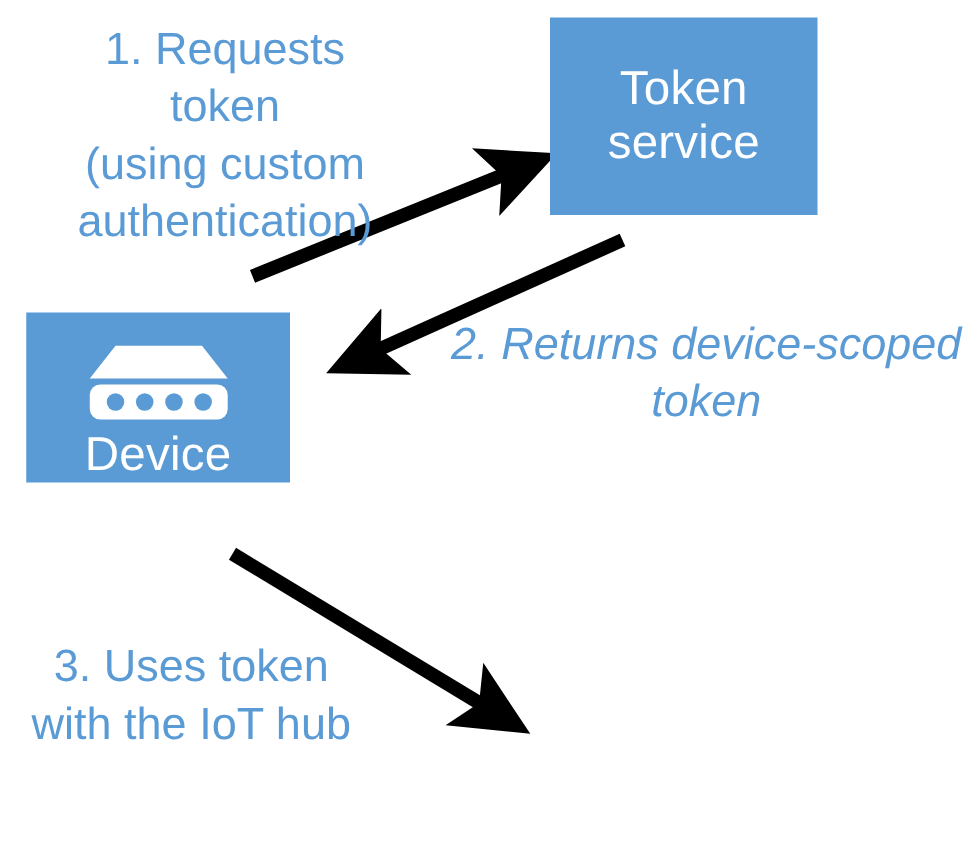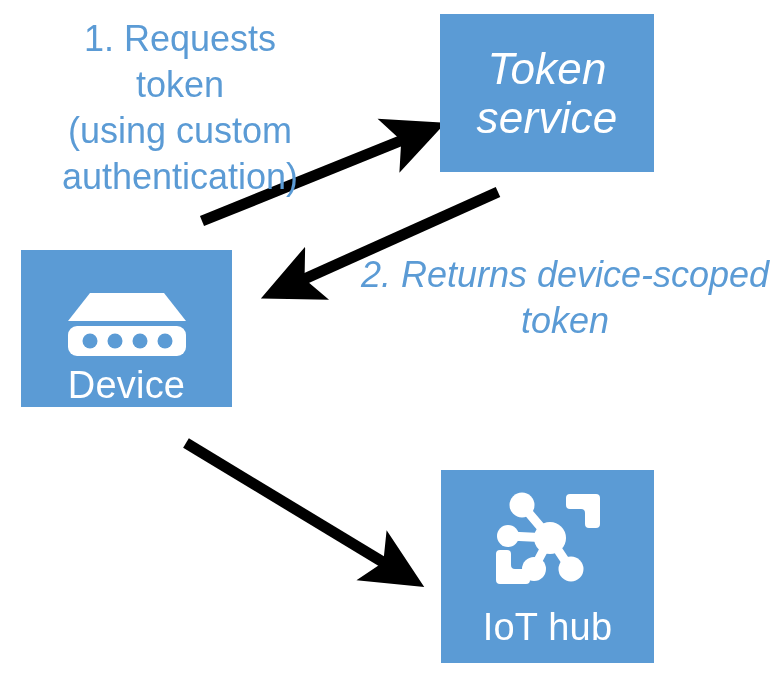--- a/index.html
+++ b/index.html
@@ -36,30 +36,29 @@
     letter-spacing: 0.2px;
   }
   
   #token-service-box {
     left: 440px;
     top: 14px;
     width: 214px;
     height: 158px;
   }
   #token-service-box .node-label {
-    font-size: 44px;
-    font-style: italic;
+    font-size: 38px;
   }
   
   #device-box {
     left: 21px;
     top: 250px;
     width: 211px;
-    height: 157px;
-    justify-content: flex-end;
+    height: 136px;
+    justify-content: center;
     padding-top: 22px;
   }
   #device-box .node-label {
     font-size: 38px;
     margin-top: 6px;
   }
   
   #iot-hub-box {
     left: 441px;
     top: 470px;
@@ -140,41 +139,23 @@
       <rect x="6" y="38" width="118" height="30" rx="9" ry="9" fill="#ffffff"></rect>
 
       <circle cx="28" cy="53" r="7.5" fill="#5b9bd5"></circle>
       <circle cx="53" cy="53" r="7.5" fill="#5b9bd5"></circle>
       <circle cx="78" cy="53" r="7.5" fill="#5b9bd5"></circle>
       <circle cx="103" cy="53" r="7.5" fill="#5b9bd5"></circle>
     </svg>
     <div class="node-label">Device</div>
   </div>
 
-  <div class="node-box" id="iot-hub-box">
-    <svg class="node-icon" width="112" height="104" viewBox="0 0 112 104">
-      <g stroke="#ffffff" stroke-width="9" stroke-linecap="round" fill="none">
-        <line x1="58" y1="50" x2="30" y2="17"></line>
-        <line x1="58" y1="50" x2="17" y2="48"></line>
-        <line x1="58" y1="50" x2="42" y2="80"></line>
-        <line x1="58" y1="50" x2="78" y2="80"></line>
-      </g>
-      <circle cx="58" cy="50" r="16" fill="#ffffff"></circle>
-      <circle cx="30" cy="17" r="12.5" fill="#ffffff"></circle>
-      <circle cx="16" cy="48" r="11" fill="#ffffff"></circle>
-      <circle cx="42" cy="81" r="12" fill="#ffffff"></circle>
-      <circle cx="79" cy="81" r="12.5" fill="#ffffff"></circle>
-
-      <path d="M78,6 h26 a4,4 0 0 1 4,4 v26 a4,4 0 0 1 -4,4 h-7 a4,4 0 0 1 -4,-4 v-11 a4,4 0 0 0 -4,-4 h-11 a4,4 0 0 1 -4,-4 v-7 a4,4 0 0 1 4,-4 z" fill="#ffffff"></path>
-
-      <path d="M8,62 h7 a4,4 0 0 1 4,4 v11 a4,4 0 0 0 4,4 h11 a4,4 0 0 1 4,4 v7 a4,4 0 0 1 -4,4 h-26 a4,4 0 0 1 -4,-4 v-26 a4,4 0 0 1 4,-4 z" fill="#ffffff"></path>
-    </svg>
-    <div class="node-label">IoT hub</div>
-  </div>
 
   <div class="step-caption" id="step-1-caption">1. Requests
 token
 (using custom
 authentication)</div>
   <div class="step-caption" id="step-2-caption">2. Returns device-scoped
 token</div>
+  <div class="step-caption" id="step-3-caption">3. Uses token
+with the IoT hub</div>
 
 </div>
 
 </body></html>

